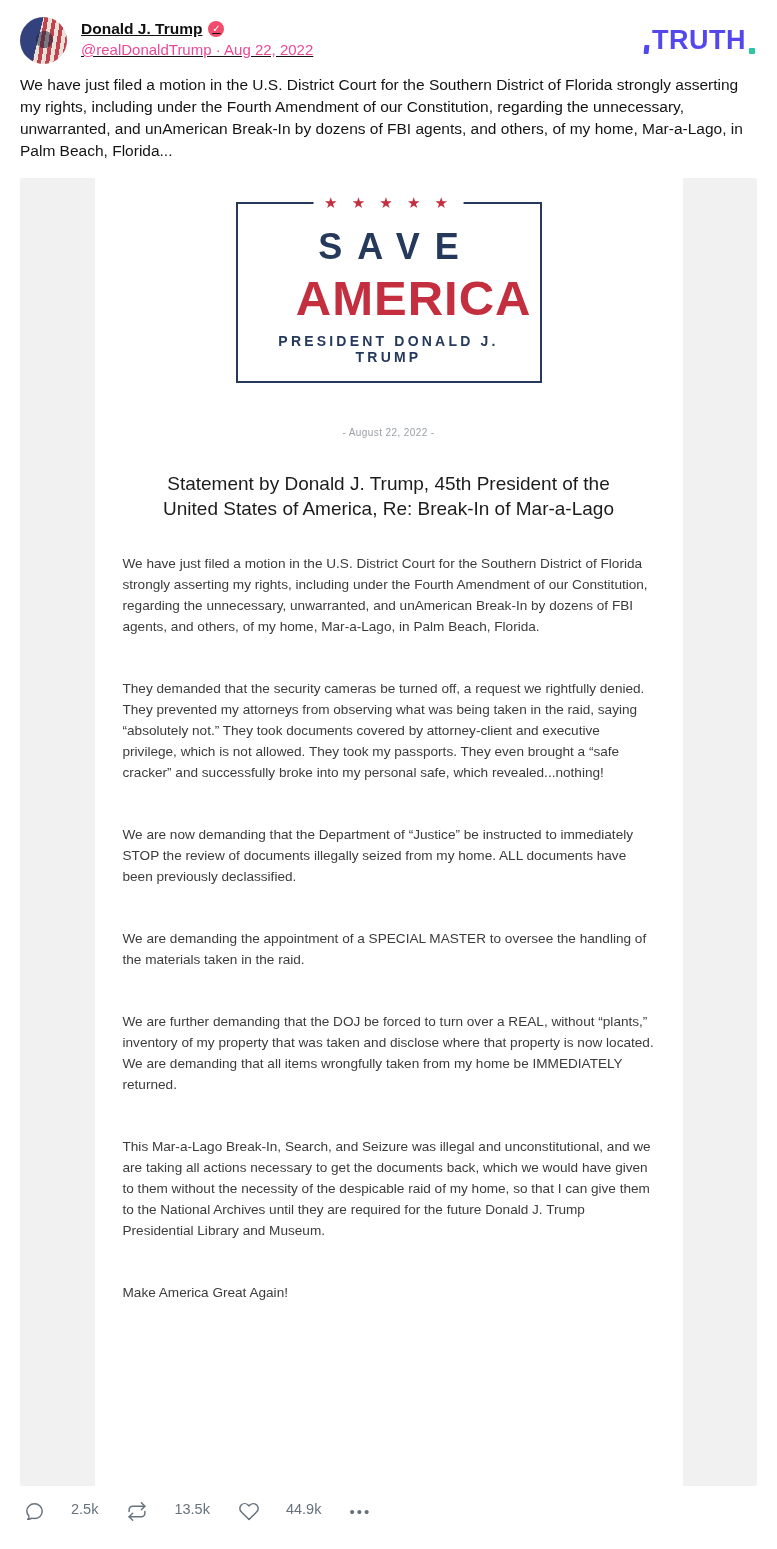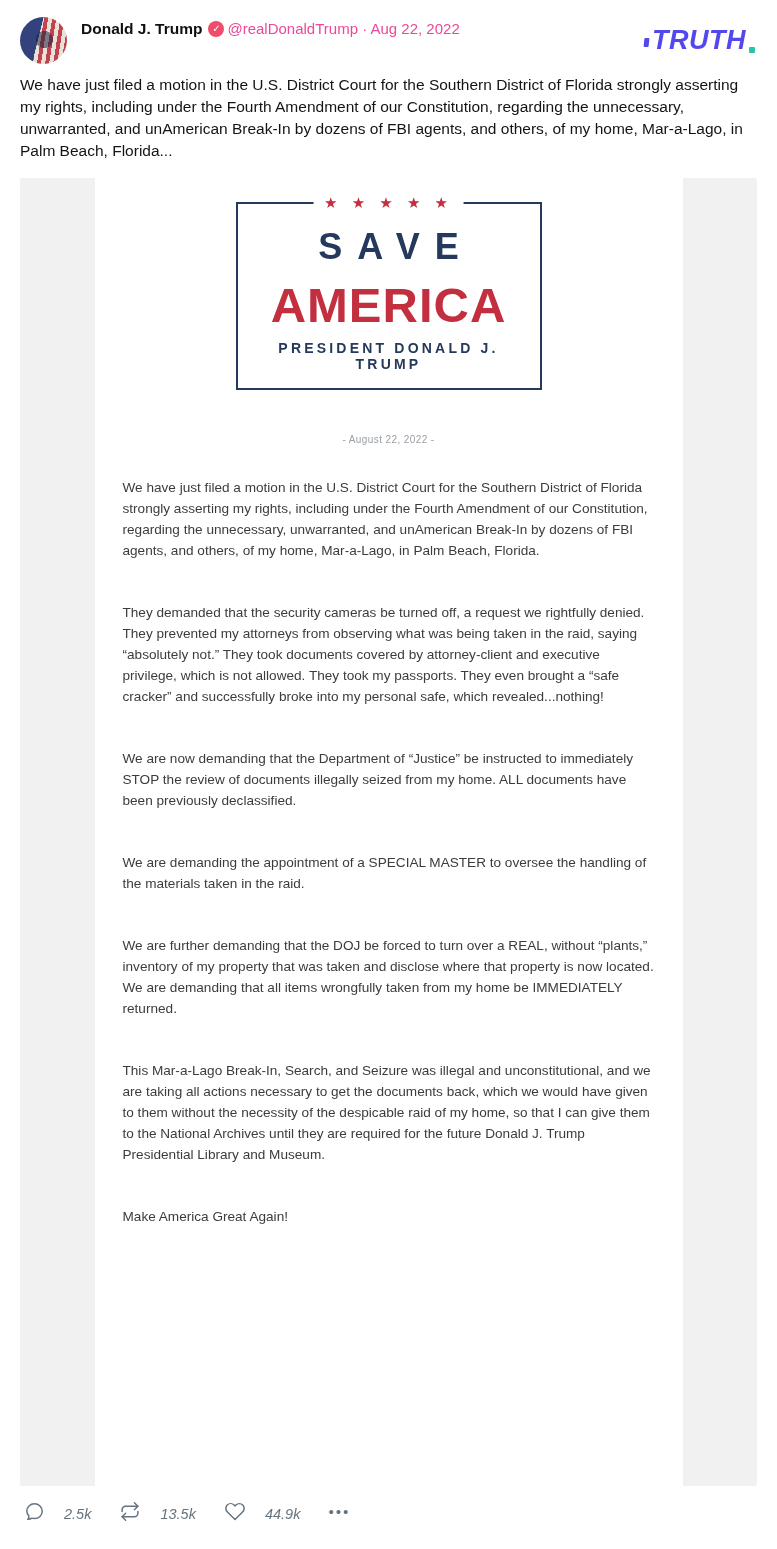--- a/index.html
+++ b/index.html
@@ -23,45 +23,44 @@
     border-radius: 50%;
     flex: 0 0 auto;
     margin-right: 14px;
     background-color: #3c4e91;
     background-image:
       radial-gradient(circle at 52% 48%, rgba(30,35,60,0.55) 0 24%, rgba(30,35,60,0) 26%),
       linear-gradient(104deg, #33427c 0%, #33427c 40%, rgba(51,66,124,0) 40.5%),
       repeating-linear-gradient(99deg, #bf4450 0px, #bf4450 4px, #e7e1d8 4px, #e7e1d8 8px);
     cursor: pointer;
   }
-  .id-block { display: flex; flex-direction: row; gap: 3px; padding-top: 3px; }
+  .id-block { display: flex; flex-direction: column; gap: 3px; padding-top: 3px; text-decoration: underline; }
   .name-row { display: flex; align-items: center; gap: 6px; }
   .display-name { font-size: 15.5px; font-weight: 700; color: #101010; cursor: pointer; }
   .verified-badge {
     width: 16px; height: 16px;
     border-radius: 50%;
     background: #ef4d6b;
     color: #fff;
     font-size: 10px;
     font-weight: 700;
     display: inline-flex;
     align-items: center;
     justify-content: center;
     line-height: 1;
   }
   .handle { font-size: 15px; color: #ec4899; cursor: pointer; }
 
   .brand {
     margin-left: auto;
     display: flex;
-    align-items: center;
+    align-items: flex-end;
     padding-top: 10px;
     cursor: pointer;
     user-select: none;
-    font-style: italic;
   }
   .brand-tick {
     width: 5px; height: 9px;
     background: #5348ee;
     margin: 3px 3px 0 0;
     transform: skewX(-6deg);
     border-radius: 1px;
   }
   .brand-word {
     font-size: 27px;
@@ -130,21 +129,22 @@
     letter-spacing: 15px;
     margin-left: 15px; 
     line-height: 1.05;
   }
   .lh-america {
     color: #c32f3f;
     font-size: 49px;
     font-weight: 800;
     letter-spacing: 1px;
     line-height: 1.05;
-    margin-top: 15px;
+    margin-top: 8px;
+    text-align: right;
   }
   .lh-caption {
     color: #25395c;
     font-size: 14px;
     font-weight: 700;
     letter-spacing: 3.2px;
     margin-top: 8px;
   }
 
   .date-line {
@@ -174,30 +174,29 @@
   
   .engagement {
     display: flex;
     align-items: center;
     gap: 28px;
     padding: 15px 24px 16px 24px;
     color: #66727d;
   }
   .eng {
     display: flex;
-    align-items: flex-end;
-    gap: 19px;
+    align-items: flex-start;
+    gap: 26px;
     background: none;
     border: none;
     padding: 0;
     color: #66727d;
     font-family: inherit;
     font-size: 14.5px;
     cursor: pointer;
-    font-style: italic;
   }
   .eng svg { display: block; }
   .more-dots { font-size: 15px; letter-spacing: 2px; line-height: 1; }
 </style>
 </head>
 <body>
 
 <div class="card">
 
   <header class="header">
@@ -223,20 +222,21 @@
 
       <div class="letterhead">
         <div class="lh-stars">★ ★ ★ ★ ★</div>
         <div class="lh-save">SAVE</div>
         <div class="lh-america">AMERICA</div>
         <div class="lh-caption">PRESIDENT DONALD J. TRUMP</div>
       </div>
 
       <div class="date-line">- August 22, 2022 -</div>
 
+      <h1 class="stmt-title">Statement by Donald J. Trump, 45th President of the United States of America, Re: Break-In of Mar-a-Lago</h1>
 
       <div class="stmt-body">
         <p>We have just filed a motion in the U.S. District Court for the Southern District of Florida strongly asserting my rights, including under the Fourth Amendment of our Constitution, regarding the unnecessary, unwarranted, and unAmerican Break-In by dozens of FBI agents, and others, of my home, Mar-a-Lago, in Palm Beach, Florida.</p>
         <p>They demanded that the security cameras be turned off, a request we rightfully denied. They prevented my attorneys from observing what was being taken in the raid, saying “absolutely not.” They took documents covered by attorney-client and executive privilege, which is not allowed. They took my passports. They even brought a “safe cracker” and successfully broke into my personal safe, which revealed...nothing!</p>
         <p>We are now demanding that the Department of “Justice” be instructed to immediately STOP the review of documents illegally seized from my home. ALL documents have been previously declassified.</p>
         <p>We are demanding the appointment of a SPECIAL MASTER to oversee the handling of the materials taken in the raid.</p>
         <p>We are further demanding that the DOJ be forced to turn over a REAL, without “plants,” inventory of my property that was taken and disclose where that property is now located. We are demanding that all items wrongfully taken from my home be IMMEDIATELY returned.</p>
         <p>This Mar-a-Lago Break-In, Search, and Seizure was illegal and unconstitutional, and we are taking all actions necessary to get the documents back, which we would have given to them without the necessity of the despicable raid of my home, so that I can give them to the National Archives until they are required for the future Donald J. Trump Presidential Library and Museum.</p>
         <p>Make America Great Again!</p>
       </div>

